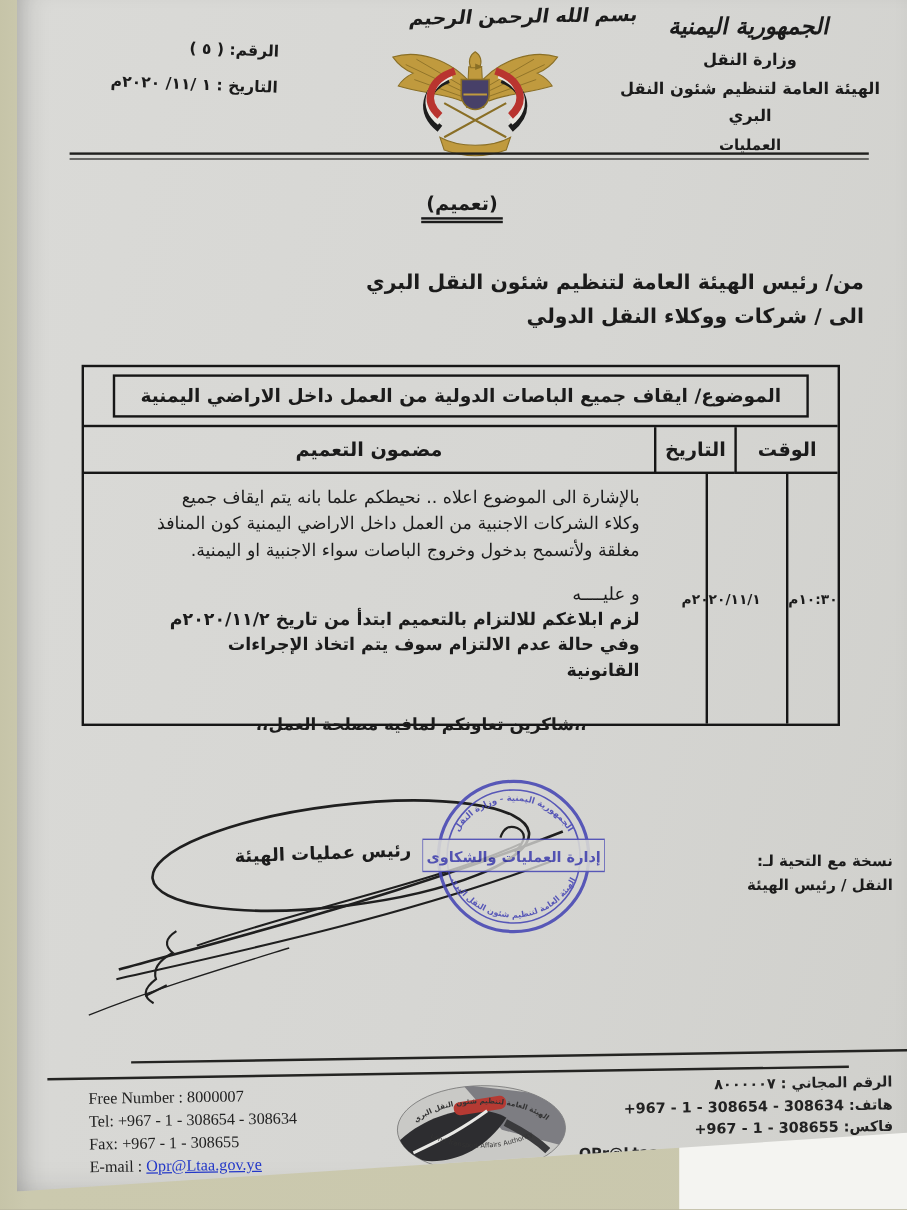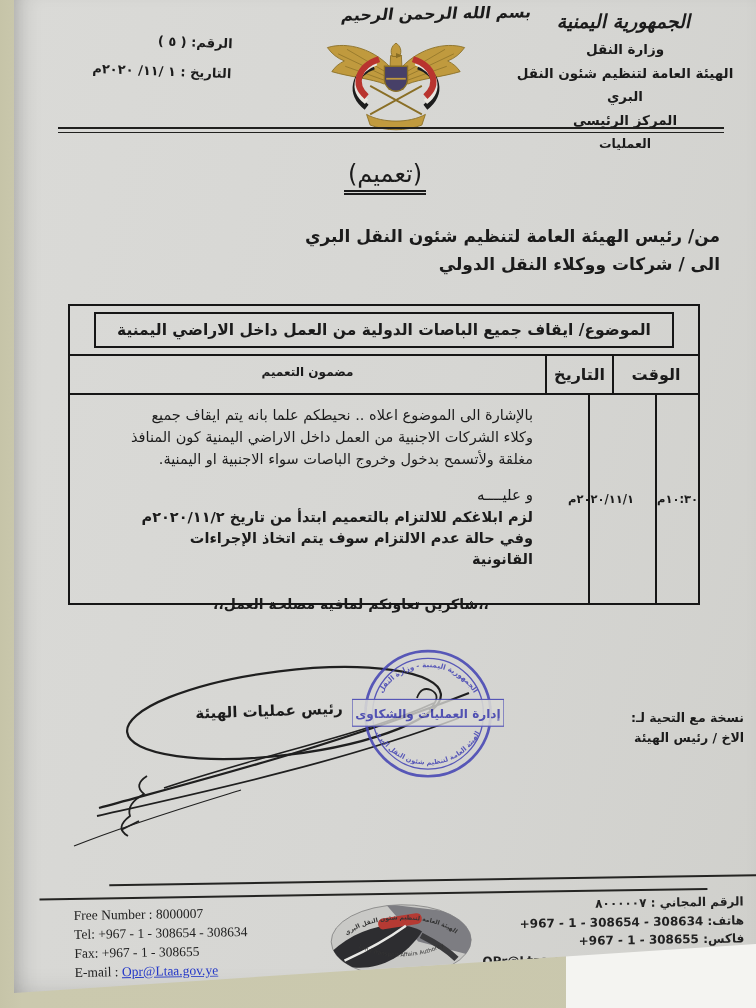--- a/index.html
+++ b/index.html
@@ -25,35 +25,35 @@
   .emblem{left:303px;top:40px;width:158px;height:98px;}
   .hdr-right{left:486px;top:14px;width:250px;font-weight:bold;}
   .hdr-right .callig{font-family:"DejaVu Serif",serif;font-size:19px;font-weight:bold;
             transform:skewX(-12deg);display:block;margin-bottom:6px;}
   .hdr-right .l{display:block;font-size:13.5px;line-height:1.75;}
   .hdr-right .small{font-size:12.5px;}
   .rule{left:44px;width:666px;height:0;border-top:2px solid #20201e;}
   .rule2{border-top-width:1px;}
 
   
-  .doc-title{left:0;right:0;top:164px;font-size:24px;font-weight:normal;}
+  .doc-title{left:0;right:0;top:164px;font-size:16px;font-weight:bold;}
   .doc-title span{border-bottom:5px double #1b1b1b;padding:0 4px 2px;}
   .fromto{right:36px;top:226px;width:560px;font-size:17px;font-weight:bold;line-height:1.65;}
 
   
   .tbl{left:54px;top:308px;width:628px;border:2px solid #161616;background:transparent;}
   .t-subject{margin:6px 24px;border:2px solid #161616;text-align:center;
              font-weight:bold;font-size:15.5px;padding:7px 4px;}
   .t-cols,.t-bodyrow{display:grid;grid-template-columns:86px 67px 1fr;direction:rtl;}
   .t-cols{border-top:2px solid #161616;}
   .t-cols > div{padding:9px 4px;text-align:center;font-weight:bold;border-bottom:2px solid #161616;}
   .c-time,.c-date{font-size:16px;}
   .c-date{border-left:2px solid #161616;}
   .c-time{border-left:2px solid #161616;}
-  .c-content{font-size:12px;}
+  .c-content{font-size:16px;}
   .t-bodyrow > div{min-height:188px;margin-left:43px;}
   .b-time,.b-date{display:flex;align-items:center;justify-content:center;
                   font-size:11.5px;font-weight:bold;border-left:2px solid #161616;white-space:nowrap;}
   .b-content{padding:10px 12px;text-align:right;font-size:14.5px;line-height:1.5;}
   .b-content .p2h{font-weight:normal;margin-top:14px;font-size:15px;}
   .b-content .p2{font-weight:bold;line-height:1.45;}
   .closing{left:12px;right:80px;top:600px;font-size:14px;font-weight:bold;}
 
   
   .sig-swirl{left:55px;top:652px;width:430px;height:205px;}
@@ -105,21 +105,20 @@
       <path d="M85,19 l7,3 -7,3 z" fill="#8a6f26"></path>
       <path d="M72,34 h26 v14 c0,9 -7,14 -13,14 c-6,0 -13,-5 -13,-14 Z" fill="#474068" stroke="#8a6f26" stroke-width="1.5"></path>
       <path d="M74,48 h22" stroke="#c09a3e" stroke-width="2"></path>
       <path d="M52,88 C70,98 100,98 118,88 L114,100 C95,107 75,107 56,100 Z" fill="#c09a3e" stroke="#8a6f26" stroke-width="1"></path>
     </svg>
 
     <div class="abs hdr-right rtl center">
       <span class="callig">الجمهورية اليمنية</span>
       <span class="l">وزارة النقل</span>
       <span class="l">الهيئة العامة لتنظيم شئون النقل البري</span>
-      <span class="l">المركز الرئيسي</span>
       <span class="l small">العمليات</span>
     </div>
 
     <div class="abs rule" style="top:131px"></div>
     <div class="abs rule rule2" style="top:136px"></div>
 
     <div class="abs doc-title center rtl">
       <span>(تعميم)</span>
     </div>
 
@@ -171,21 +170,21 @@
       <text font-size="8" font-weight="bold" fill="#4646b4">
         <textPath href="#arcTop" startOffset="50%" text-anchor="middle">الجمهورية اليمنية - وزارة النقل</textPath>
       </text>
       <text font-size="7.5" font-weight="bold" fill="#4646b4">
         <textPath href="#arcBot" startOffset="50%" text-anchor="middle">الهيئة العامة لتنظيم شئون النقل البري</textPath>
       </text>
     </svg>
 
     <div class="abs copy rtl right">
       <div>نسخة مع التحية لـ:</div>
-      <div>الاخ / رئيس الهيئة</div>
+      <div>النقل / رئيس الهيئة</div>
     </div>
 
     <div class="abs footer">
       <div class="f-line1"></div>
       <div class="f-line2"></div>
 
       <div class="f-en" dir="ltr">
         <div>Free Number : 8000007</div>
         <div>Tel:  +967 - 1 - 308654 - 308634</div>
         <div>Fax:  +967 - 1 - 308655</div>

